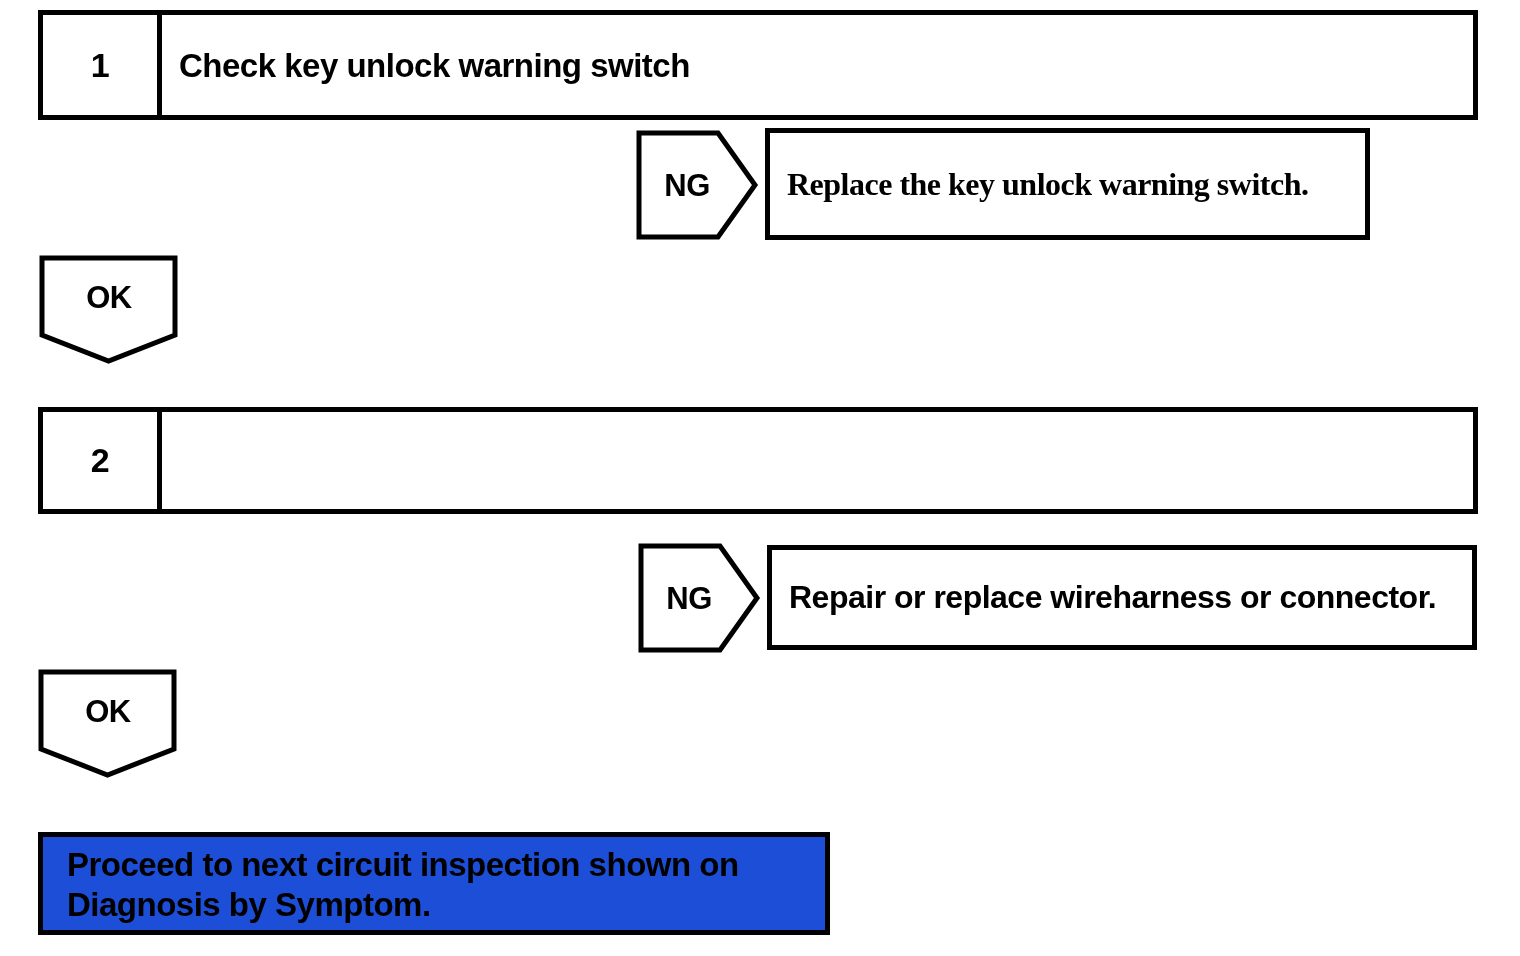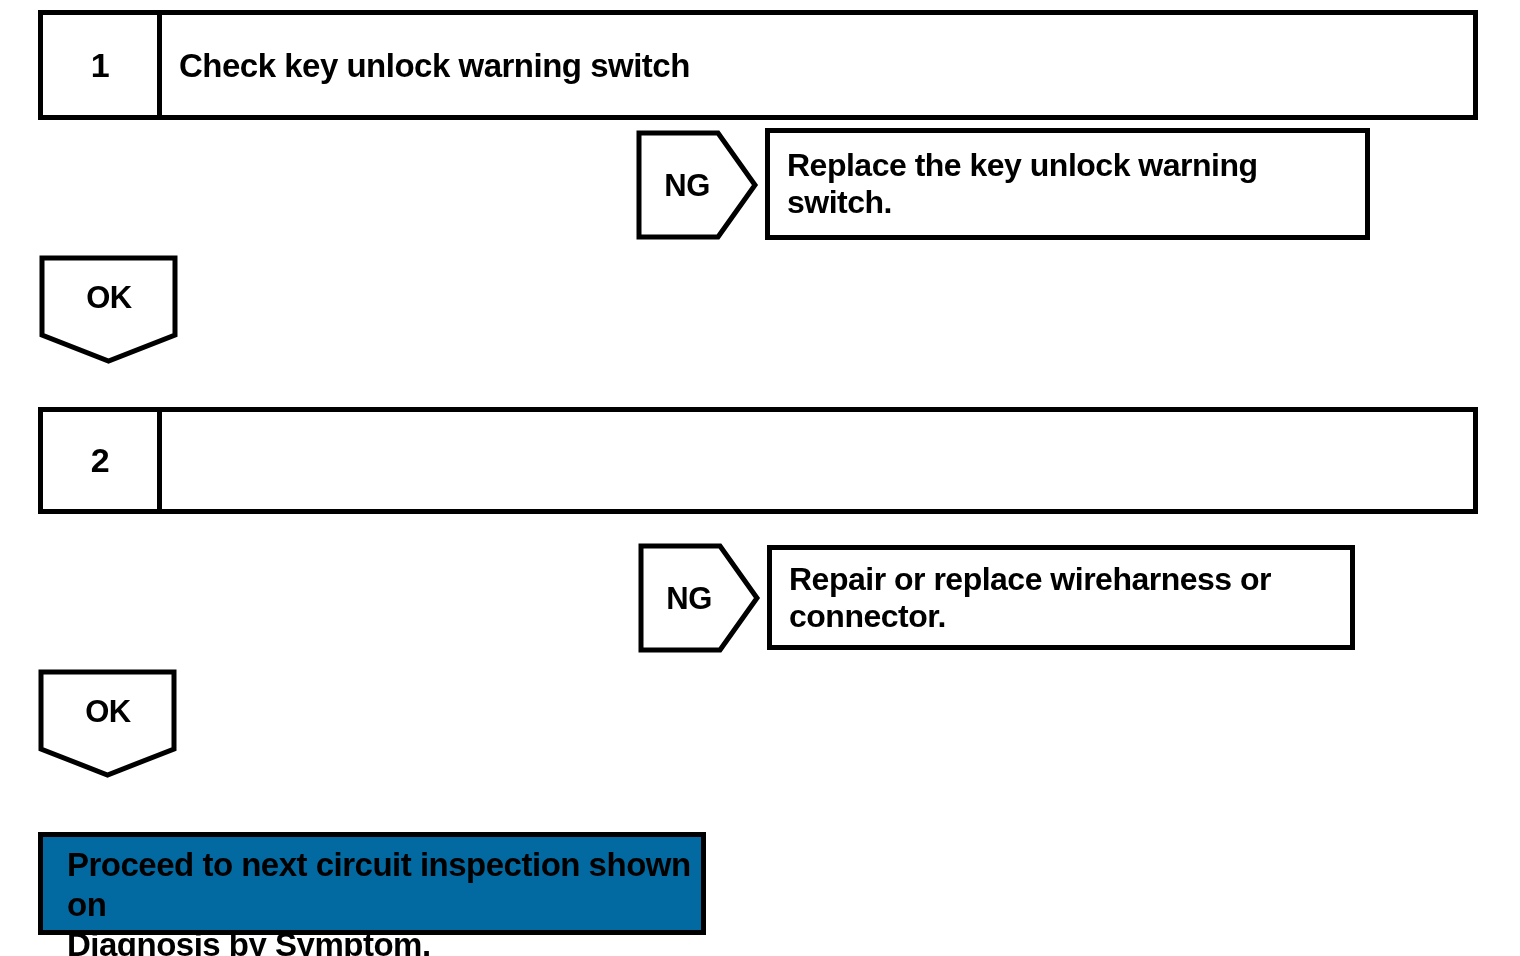--- a/index.html
+++ b/index.html
@@ -55,22 +55,22 @@
     border: 5px solid #000000;
     box-sizing: border-box;
     display: flex;
     align-items: center;
     padding-left: 17px;
     padding-right: 10px;
     font-size: 32px;
     letter-spacing: -0.5px;
     background: #ffffff;
   }
-  .result-1 { left: 765px; top: 128px; width: 605px; height: 112px; }
-  .result-2 { left: 767px; top: 545px; width: 588px; height: 105px; }
+  .result-1 { left: 765px; top: 128px; width: 605px; height: 112px; font-family: Liberation Serif, serif; }
+  .result-2 { left: 767px; top: 545px; width: 710px; height: 105px; }
 
   
   .shape-poly {
     fill: #ffffff;
     stroke: #000000;
     stroke-width: 5;
     stroke-linejoin: miter;
   }
   .shape-label {
     font-family: "Liberation Sans", sans-serif;
@@ -81,28 +81,28 @@
     text-anchor: middle;
   }
 
   .ng-1 { left: 636px; top: 130px; }
   .ng-2 { left: 638px; top: 543px; }
   .ok-1 { left: 39px; top: 255px; }
   .ok-2 { left: 38px; top: 669px; }
 
   
   .terminal-box {
-    left: 38px; top: 832px; width: 668px; height: 103px;
+    left: 38px; top: 832px; width: 792px; height: 103px;
     border: 5px solid #000000;
     box-sizing: border-box;
     padding: 8px 10px 4px 24px;
     font-size: 33px;
     line-height: 40px;
     letter-spacing: -0.5px;
-    background: #0369a1;
+    background: #1d4ed8;
   }
 </style>
 </head>
 <body>
 
 <div>
 
   <div class="abs step-box step-1">
     <div class="step-number">1</div>
     <div class="step-title">

